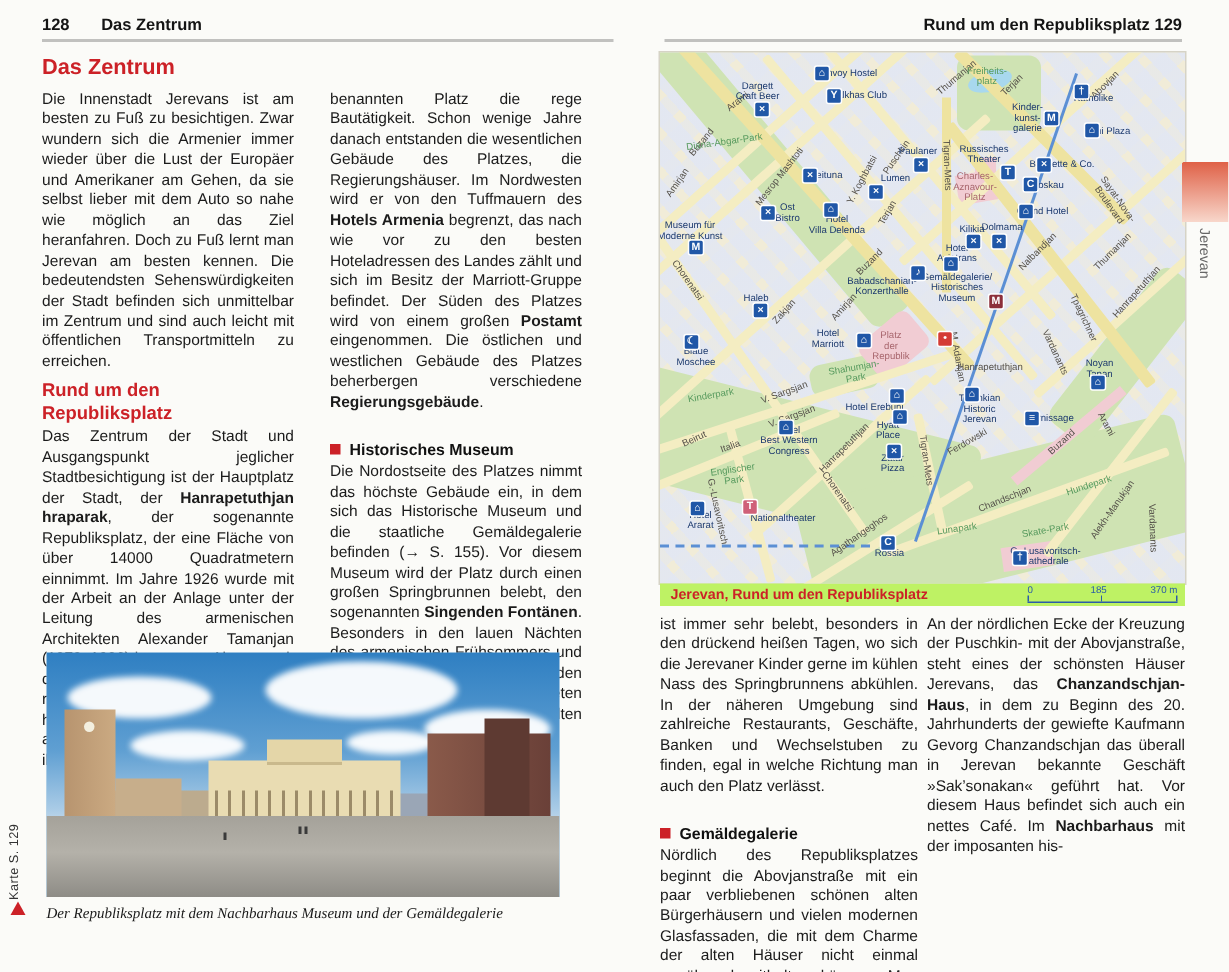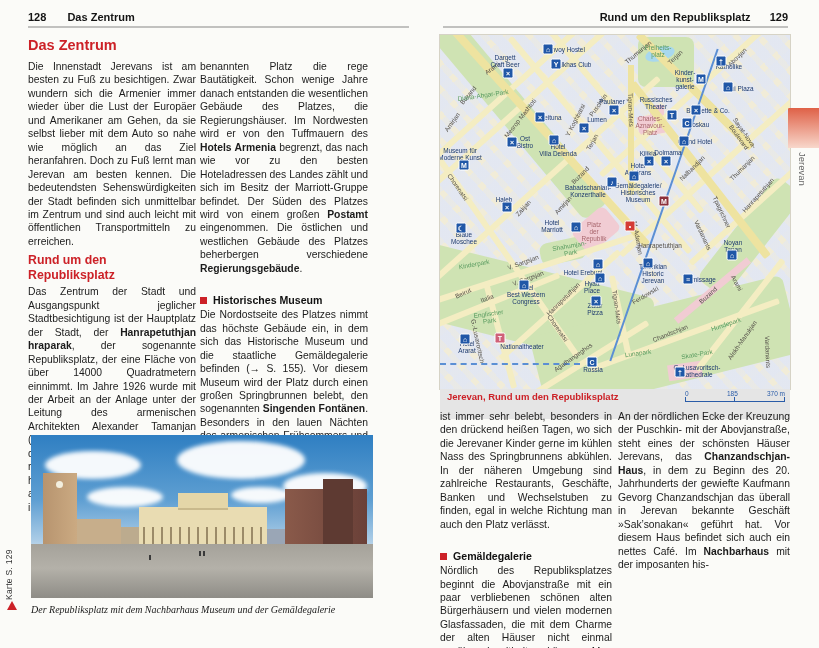--- a/index.html
+++ b/index.html
@@ -5,29 +5,29 @@
   html,body{margin:0;padding:0;}
   body{width:819px;height:648px;position:relative;background:#fbfbf8;
        font-family:"Liberation Sans",sans-serif;color:#1b1b1b;overflow:hidden;}
   .abs{position:absolute;}
 
   
   .hdr{top:11px;font-size:11px;font-weight:bold;color:#141414;white-space:nowrap;}
   .hdr-left{left:28px;}
   .hdr-left .num{margin-right:18px;font-weight:bold;}
   .hdr-right{left:443px;width:345px;text-align:right;}
-  .hdr-right .num{margin-left:16px;}
+  .hdr-right .num{margin-left:0;}
   .rule{height:2px;background:#c1c1bf;top:26px;}
   .rule-l{left:28px;width:381px;}
   .rule-r{left:443px;width:345px;}
 
   
   .h1red{left:28px;top:37px;font-size:14.5px;font-weight:bold;color:#cc2127;}
   .colA{left:28px;top:60px;width:168px;}
-  .colB{left:200px;top:60px;width:168px;}
+  .colB{left:220px;top:60px;width:168px;}
   .colC{left:440px;top:410px;width:172px;}
   .colD{left:618px;top:410px;width:172px;}
   .bodytxt p{margin:0;font-size:10.35px;line-height:13.45px;text-align:justify;}
   .h2red{font-size:12.3px;line-height:15px;font-weight:bold;color:#cc2127;margin:5px 0 2px;}
   .h3b{margin:19px 0 2px;font-size:10.6px;font-weight:bold;color:#111;}
   .sq{display:inline-block;width:7px;height:7px;background:#cc2127;margin-right:6px;}
 
   
   .photo{left:31px;top:435px;width:342px;height:163px;overflow:hidden;background:#7ab0d8;}
   .sky{position:absolute;inset:0;background:linear-gradient(180deg,#2f7fc2 0%,#5f9fd2 40%,#a9cbe6 64%,#c4d9ea 70%);}
@@ -82,21 +82,21 @@
       transform-origin:center;text-align:center;}
   .ml.street{color:#55514a;}
   .ml.park{color:#579a5e;}
   .ml.poi{color:#1d3a6e;}
   .ml.area{color:#a8666d;}
   .poi-ic{position:absolute;width:9px;height:9px;border-radius:2px;background:#2057a7;border:1px solid #fff;
       color:#fff;font-size:7px;line-height:9px;text-align:center;font-weight:bold;z-index:5;
       transform:translate(-50%,-50%);}
 
   
-  .mapbar{left:440px;top:389px;width:350px;height:30px;background:#e5e5e5;}
+  .mapbar{left:440px;top:389px;width:350px;height:15px;background:#bef264;}
   .mapbar .t{position:absolute;left:7px;top:0;font-size:9.5px;line-height:15px;font-weight:bold;color:#cc2127;}
   .scale{position:absolute;right:5px;top:1px;width:100px;height:13px;font-size:6.5px;color:#2a5ca8;}
   .scale .s0{position:absolute;left:0;top:0;}
   .scale .s1{position:absolute;left:42px;top:0;}
   .scale .s2{position:absolute;right:0;top:0;}
   .sline{position:absolute;left:0;right:0;bottom:1px;height:4px;border-bottom:1.5px solid #2a5ca8;
          background:linear-gradient(90deg,#2a5ca8 0 1px,transparent 1px 49px,#2a5ca8 49px 50px,
                     transparent 50px 99px,#2a5ca8 99px 100%);}
 
   

